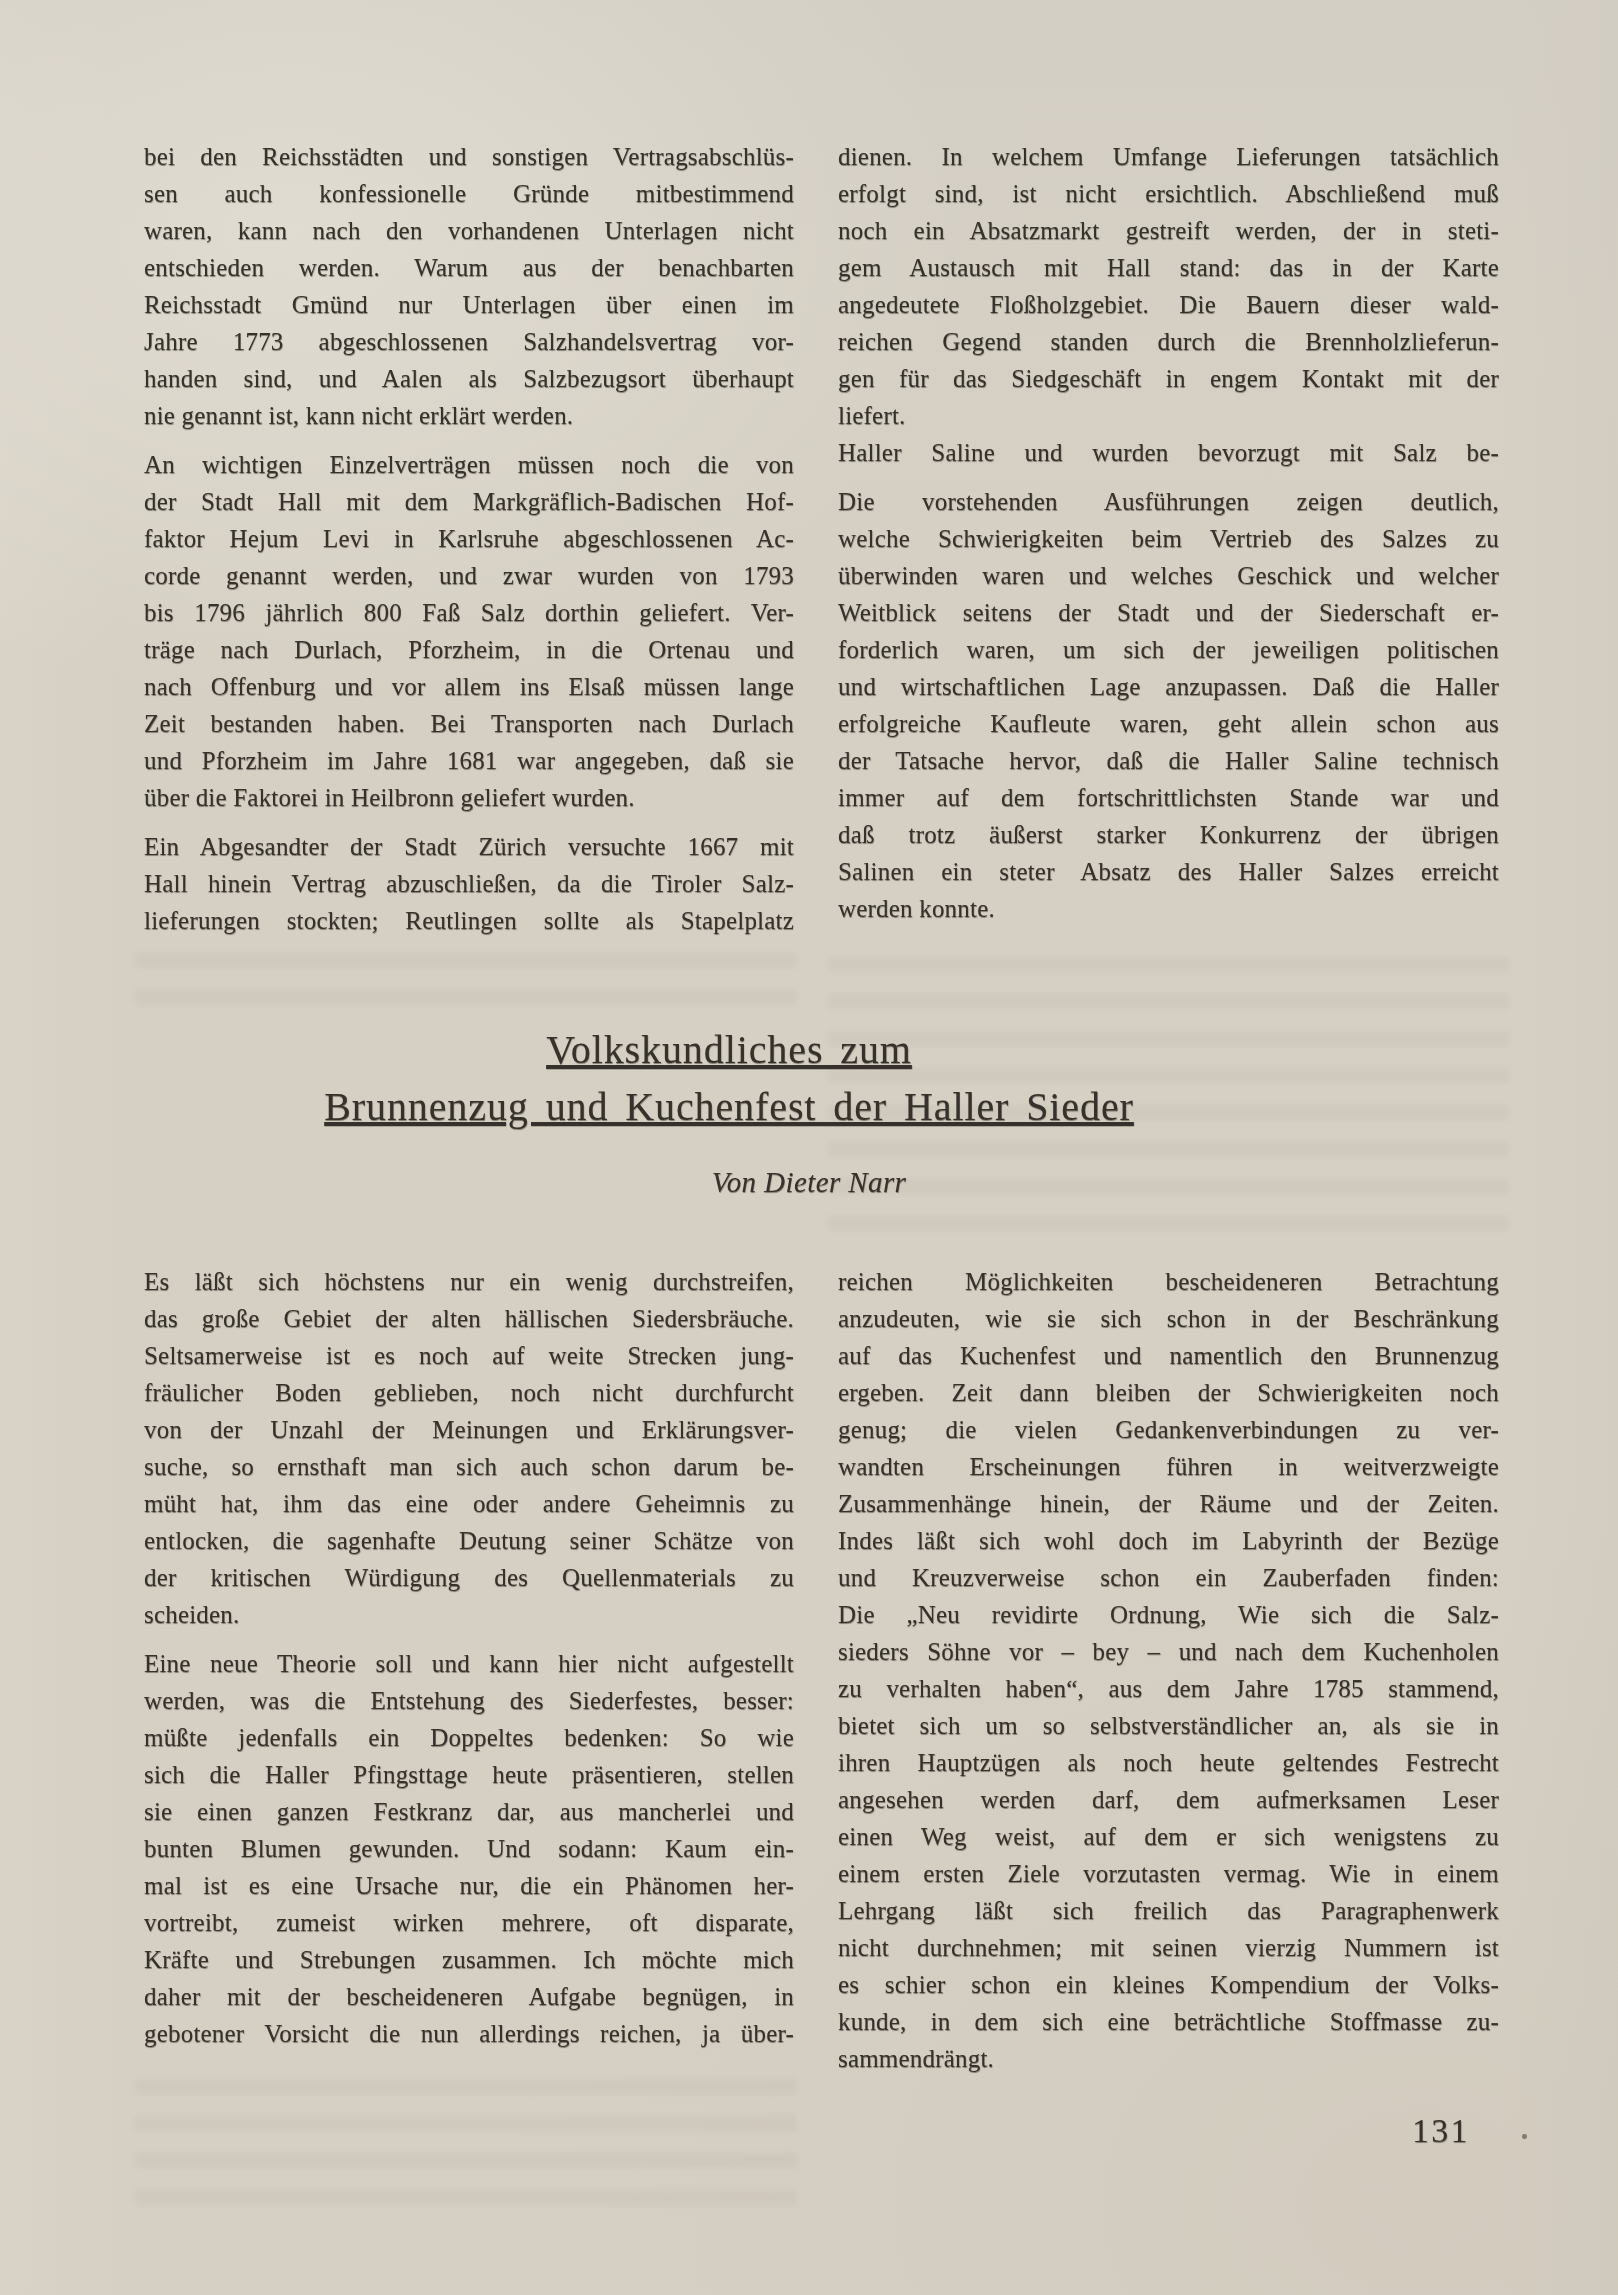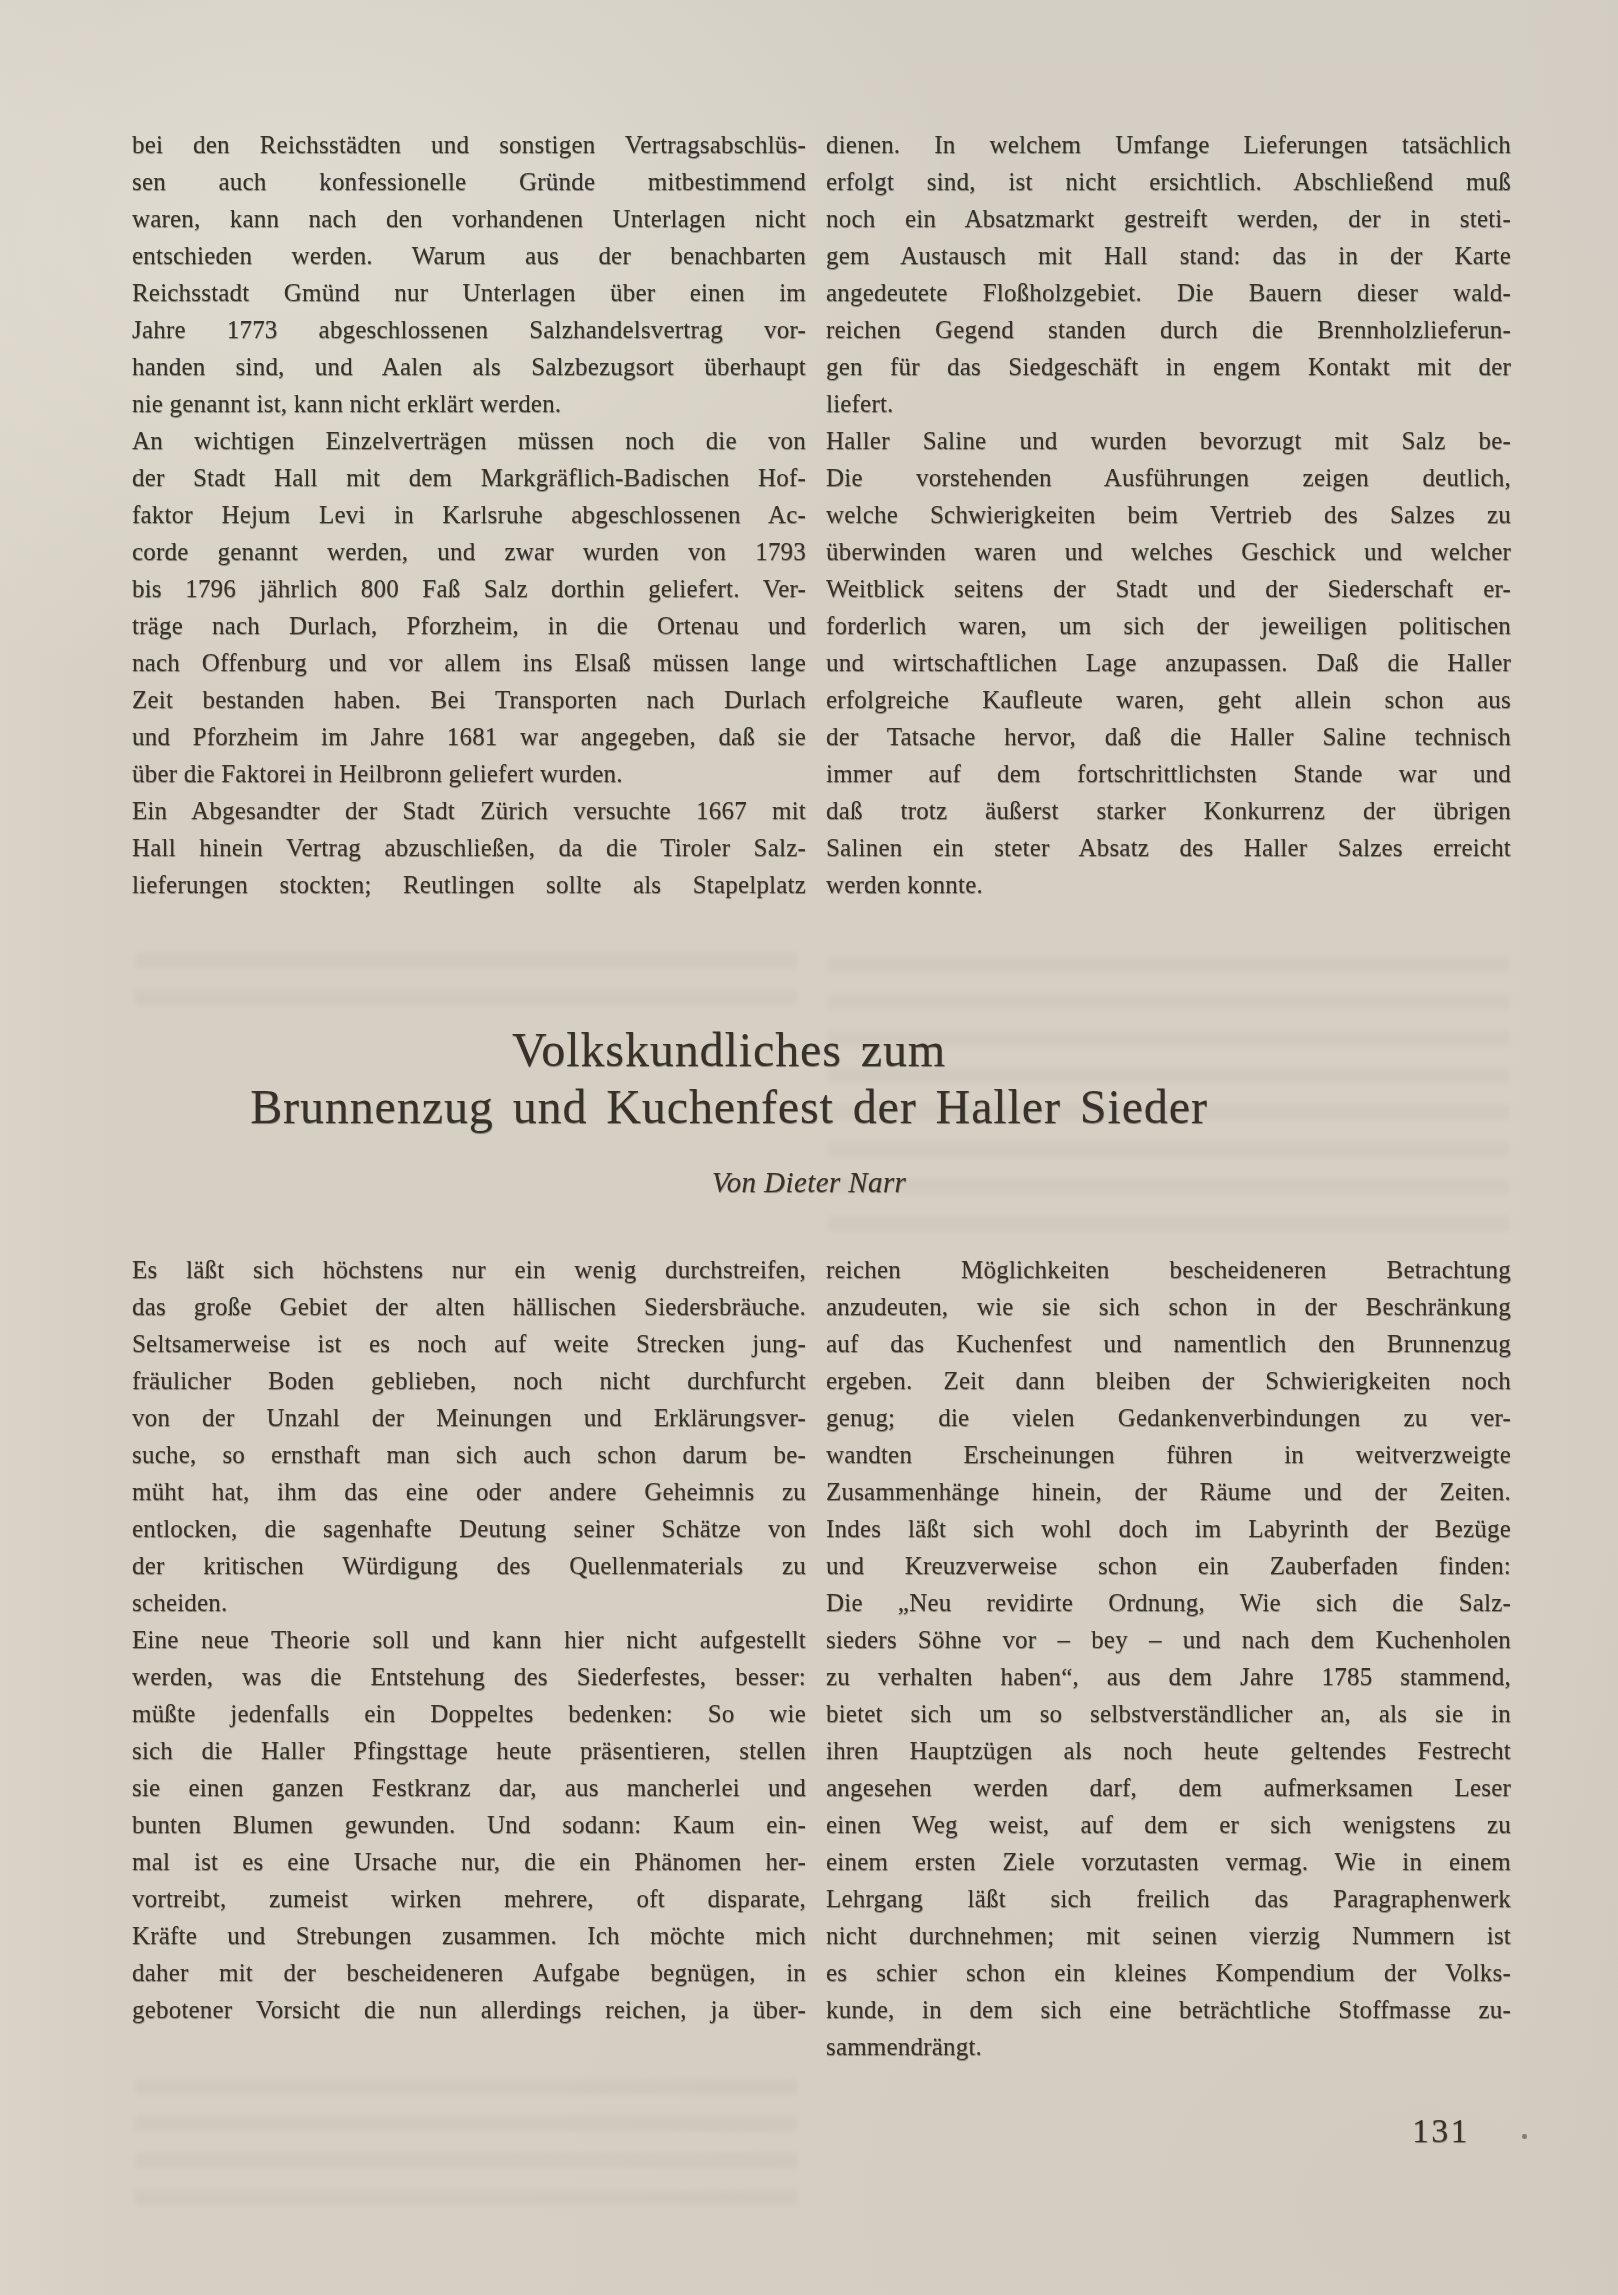--- a/index.html
+++ b/index.html
@@ -12,26 +12,26 @@
       radial-gradient(ellipse 1279px 978px at 88% 96%, rgba(201,191,177,0.30), transparent 72%),
       linear-gradient(180deg, rgba(208,204,197,0.35), rgba(214,206,193,0) 26%),
       linear-gradient(90deg, rgba(224,218,208,0.30), transparent 7%, transparent 93%, rgba(203,196,186,0.28));
   }
   .ink{ text-shadow:0.4px 0.5px 0.8px rgba(44,40,34,0.50); }
   .textcol{ position:absolute; font-size:25px; line-height:37px; }
   .col-top-left{ left:132px; top:126px; width:674px; }
   .col-top-right{ left:826px; top:126px; width:685px; }
   .col-bottom-left{ left:132px; top:1251px; width:674px; }
   .col-bottom-right{ left:826px; top:1251px; width:685px; }
-  .para{ margin:0; }
+  .para{ margin:12px; }
   .line{ text-align:justify; text-align-last:justify; letter-spacing:0.2px; }
   .line.last{ text-align-last:left; }
   .title{
     position:absolute; left:0; top:1021px; width:1458px; text-align:center;
-    font-size:48px; line-height:57px; letter-spacing:0.9px; word-spacing:6px;
+    font-size:40px; line-height:57px; letter-spacing:0.9px; word-spacing:6px;text-decoration:underline;
   }
   .byline{
     position:absolute; left:0; top:1165px; width:1618px; text-align:center;
     font-style:italic; font-size:29px; line-height:35px; letter-spacing:0.4px;
   }
   .pagenum{
     position:absolute; left:1412px; top:2112px; font-size:34px; line-height:38px; letter-spacing:2.3px;
   }
   .ghost{
     position:absolute; pointer-events:none;

